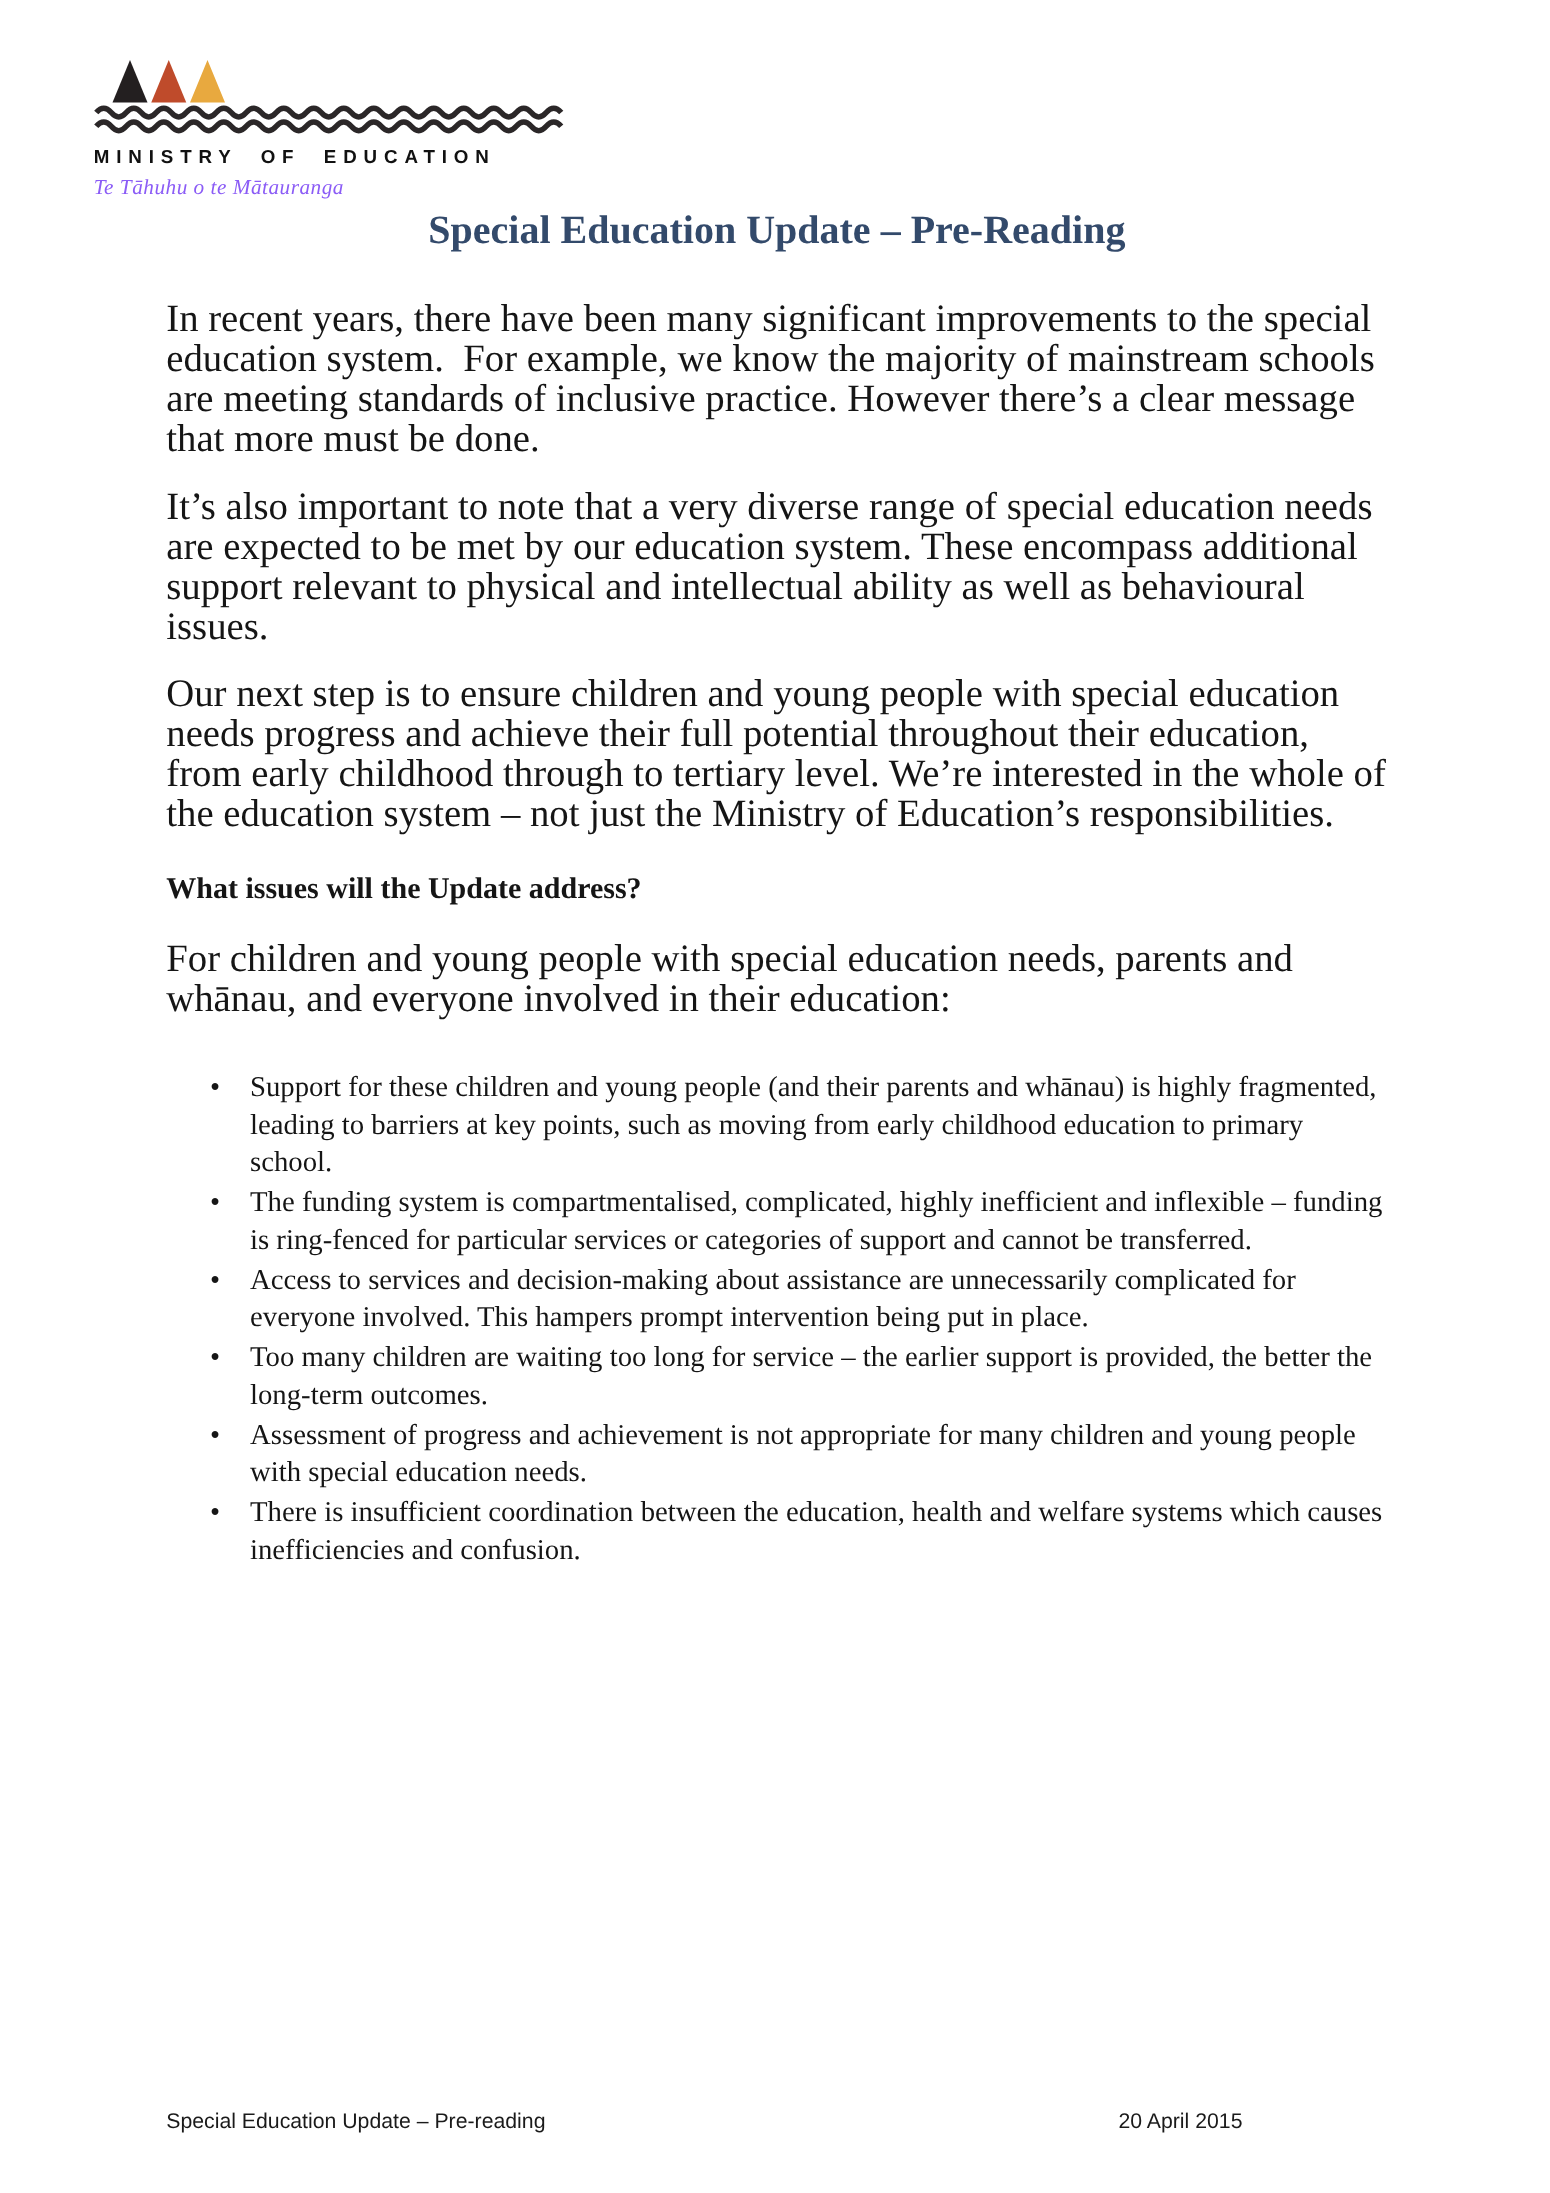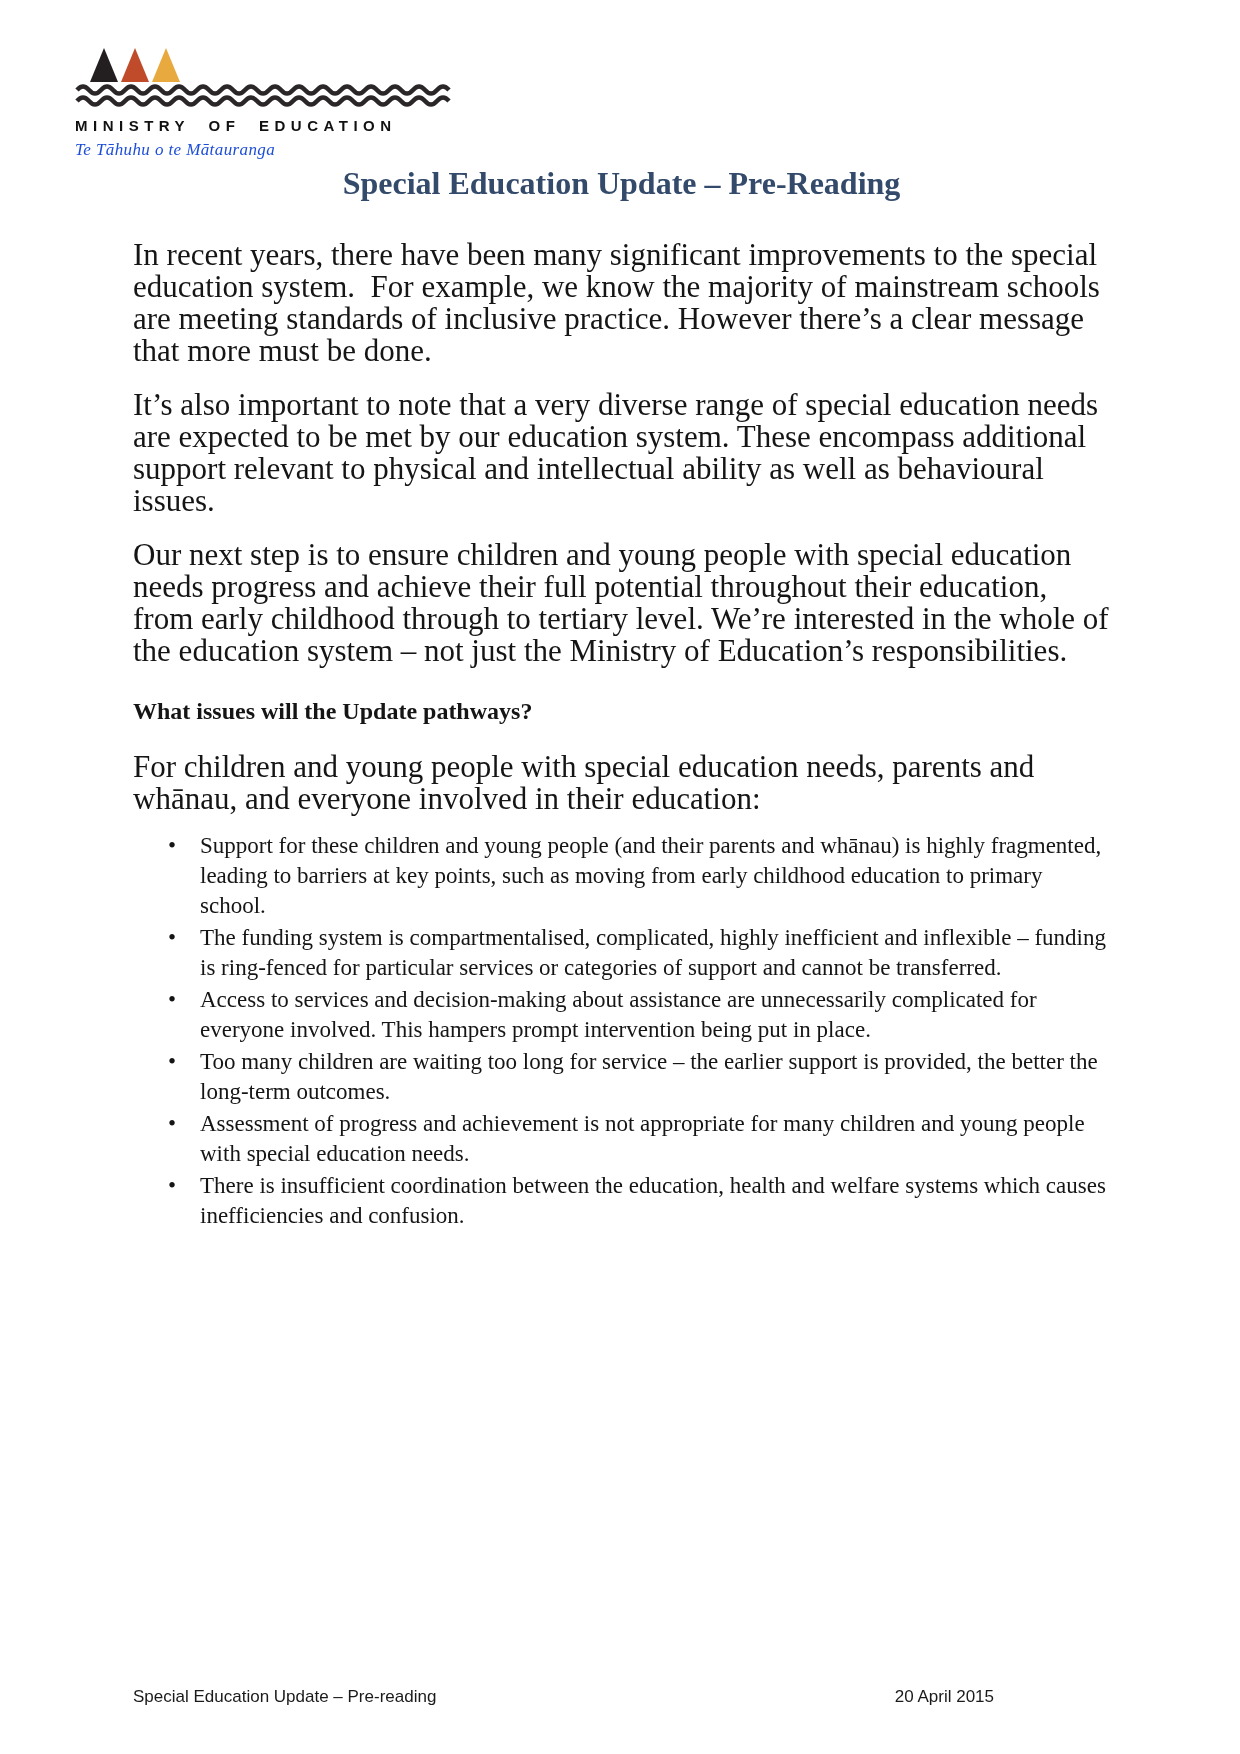--- a/index.html
+++ b/index.html
@@ -27,21 +27,21 @@
     word-spacing: 9px;
     color: #111111;
     white-space: nowrap;
   }
   .maori-name {
     margin-top: 6px;
     font-family: "Liberation Serif", serif;
     font-style: italic;
     font-size: 17px;
     letter-spacing: 0.4px;
-    color: #1d4ed8;
+    color: #8b5cf6;
   }
 
   
   .content {
     position: absolute;
     top: 163px;
     left: 133px;
     width: 977px;
   }
   .doc-title {
@@ -64,21 +64,21 @@
     font-weight: bold;
     font-size: 24px;
     line-height: 32px;
     color: #151515;
     margin-top: 28px;
     margin-bottom: 24px;
   }
   .intro { margin-bottom: 11px; }
   .bullets {
     list-style: none;
-    margin-top: 16px;
+    margin-top: 40px;
     margin-left: 35px;
   }
   .bullet {
     position: relative;
     padding-left: 32px;
     font-size: 23px;
     line-height: 30px;
     margin-bottom: 2px;
     white-space: pre-wrap;
   }
@@ -125,21 +125,21 @@
     <div class="maori-name">Te Tāhuhu o te Mātauranga</div>
   </header>
 
   <main class="content">
     <h1 class="doc-title">Special Education Update – Pre-Reading</h1>
 
     <p class="para">In recent years, there have been many significant improvements to the special education system.  For example, we know the majority of mainstream schools are meeting standards of inclusive practice. However there’s a clear message that more must be done.</p>
     <p class="para">It’s also important to note that a very diverse range of special education needs are expected to be met by our education system. These encompass additional support relevant to physical and intellectual ability as well as behavioural issues.</p>
     <p class="para">Our next step is to ensure children and young people with special education needs progress and achieve their full potential throughout their education, from early childhood through to tertiary level. We’re interested in the whole of the education system – not just the Ministry of Education’s responsibilities.</p>
 
-    <h2 class="section-heading">What issues will the Update pathways?</h2>
+    <h2 class="section-heading">What issues will the Update address?</h2>
 
     <p class="para intro">For children and young people with special education needs, parents and whānau, and everyone involved in their education:</p>
 
     <ul class="bullets">
       <li class="bullet">Support for these children and young people (and their parents and whānau) is highly fragmented, leading to barriers at key points, such as moving from early childhood education to primary school.</li>
       <li class="bullet">The funding system is compartmentalised, complicated, highly inefficient and inflexible – funding is ring-fenced for particular services or categories of support and cannot be transferred.</li>
       <li class="bullet">Access to services and decision-making about assistance are unnecessarily complicated for everyone involved. This hampers prompt intervention being put in place.</li>
       <li class="bullet">Too many children are waiting too long for service – the earlier support is provided, the better the long-term outcomes.</li>
       <li class="bullet">Assessment of progress and achievement is not appropriate for many children and young people with special education needs.</li>
       <li class="bullet">There is insufficient coordination between the education, health and welfare systems which causes inefficiencies and confusion.</li>

